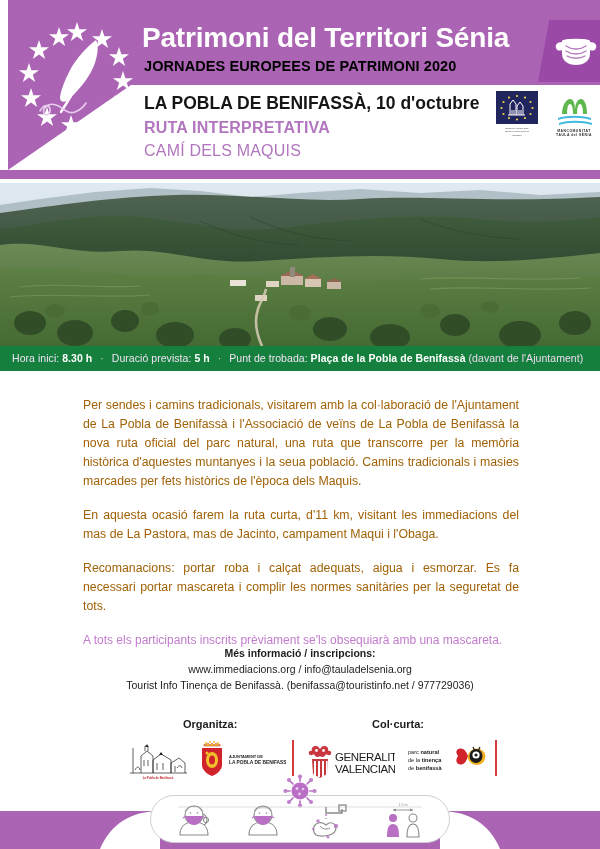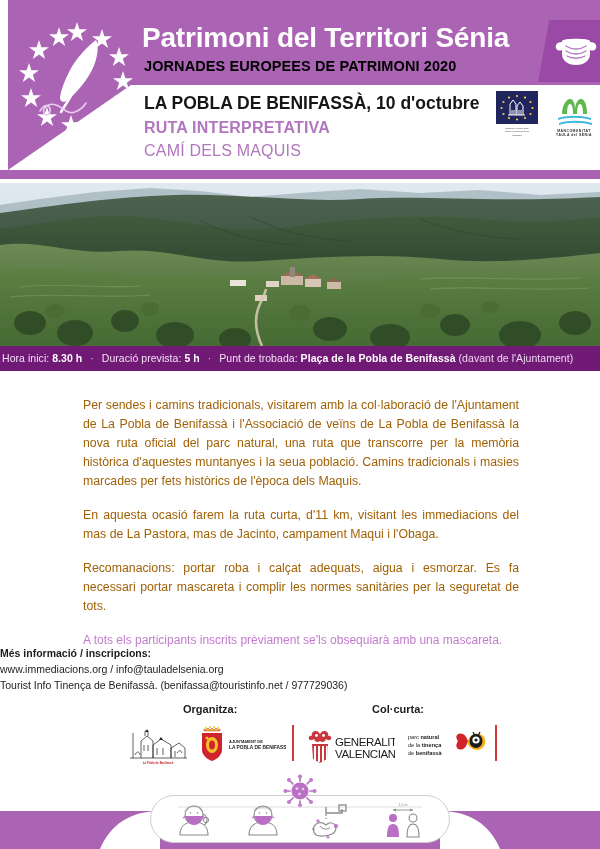--- a/index.html
+++ b/index.html
@@ -60,43 +60,43 @@
 
   .hdr-rule { position: absolute; left: 0; top: 170px; width: 600px; height: 9px; background: #ab64b4; }
 
   
   .photo { position: absolute; left: 0; top: 183px; width: 600px; height: 163px; overflow: hidden; background: #5d7a4a; }
   .photo svg { width: 600px; height: 163px; display: block; }
 
   
   .infobar {
     position: absolute; left: 0; top: 346px; width: 600px; height: 25px;
-    background: #701a75; color: #f2e2f5;
-    font-size: 10.5px; line-height: 25px; padding-left: 2px; white-space: nowrap;
+    background: #15803d; color: #f2e2f5;
+    font-size: 10.5px; line-height: 25px; padding-left: 12px; white-space: nowrap;
     letter-spacing: 0.05px;
   }
   .infobar b { color: #ffffff; font-weight: bold; }
   .infobar .sep { padding: 0 5px; color: #dcc0e4; }
   .infobar .dim { color: #ecd9f0; }
 
   
   .body-wrap { position: absolute; left: 83px; top: 396px; width: 436px; }
   .para {
     color: #a16207; font-size: 12.3px; line-height: 19px;
     text-align: justify; margin-bottom: 15px;
   }
   .para.hl { color: #c27bcd; font-size: 12px; text-align: justify; margin-top: 13px; }
 
   
-  .contact { position: absolute; left: 0; top: 645px; width: 600px; }
+  .contact { position: absolute; left: 0; top: 645px; width: 600px; text-align: center; }
   .contact .c-head { font-size: 10.5px; font-weight: bold; color: #1c1c1c; line-height: 16px; }
   .contact .c-line { font-size: 10.5px; color: #1c1c1c; line-height: 16px; }
 
   
-  .foot { position: absolute; left: 0; top: 703px; width: 600px; height: 72px; }
+  .foot { position: absolute; left: 0; top: 718px; width: 600px; height: 72px; }
   .foot-lbl-org { position: absolute; left: 183px; top: 0; font-size: 11px; font-weight: bold; color: #1c1c1c; }
   .foot-lbl-col { position: absolute; left: 372px; top: 0; font-size: 11px; font-weight: bold; color: #1c1c1c; }
   .divider { position: absolute; width: 1.5px; height: 36px; background: #d23b3b; top: 22px; }
   .d1 { left: 292px; }
   .d2 { left: 495px; }
 
   .lg-pobla { position: absolute; left: 127px; top: 22px; width: 62px; height: 40px; }
   .lg-ajunt { position: absolute; left: 196px; top: 21px; width: 90px; height: 42px; }
   .lg-gene  { position: absolute; left: 303px; top: 22px; width: 92px; height: 40px; }
   .lg-parc  { position: absolute; left: 404px; top: 22px; width: 86px; height: 40px; }

